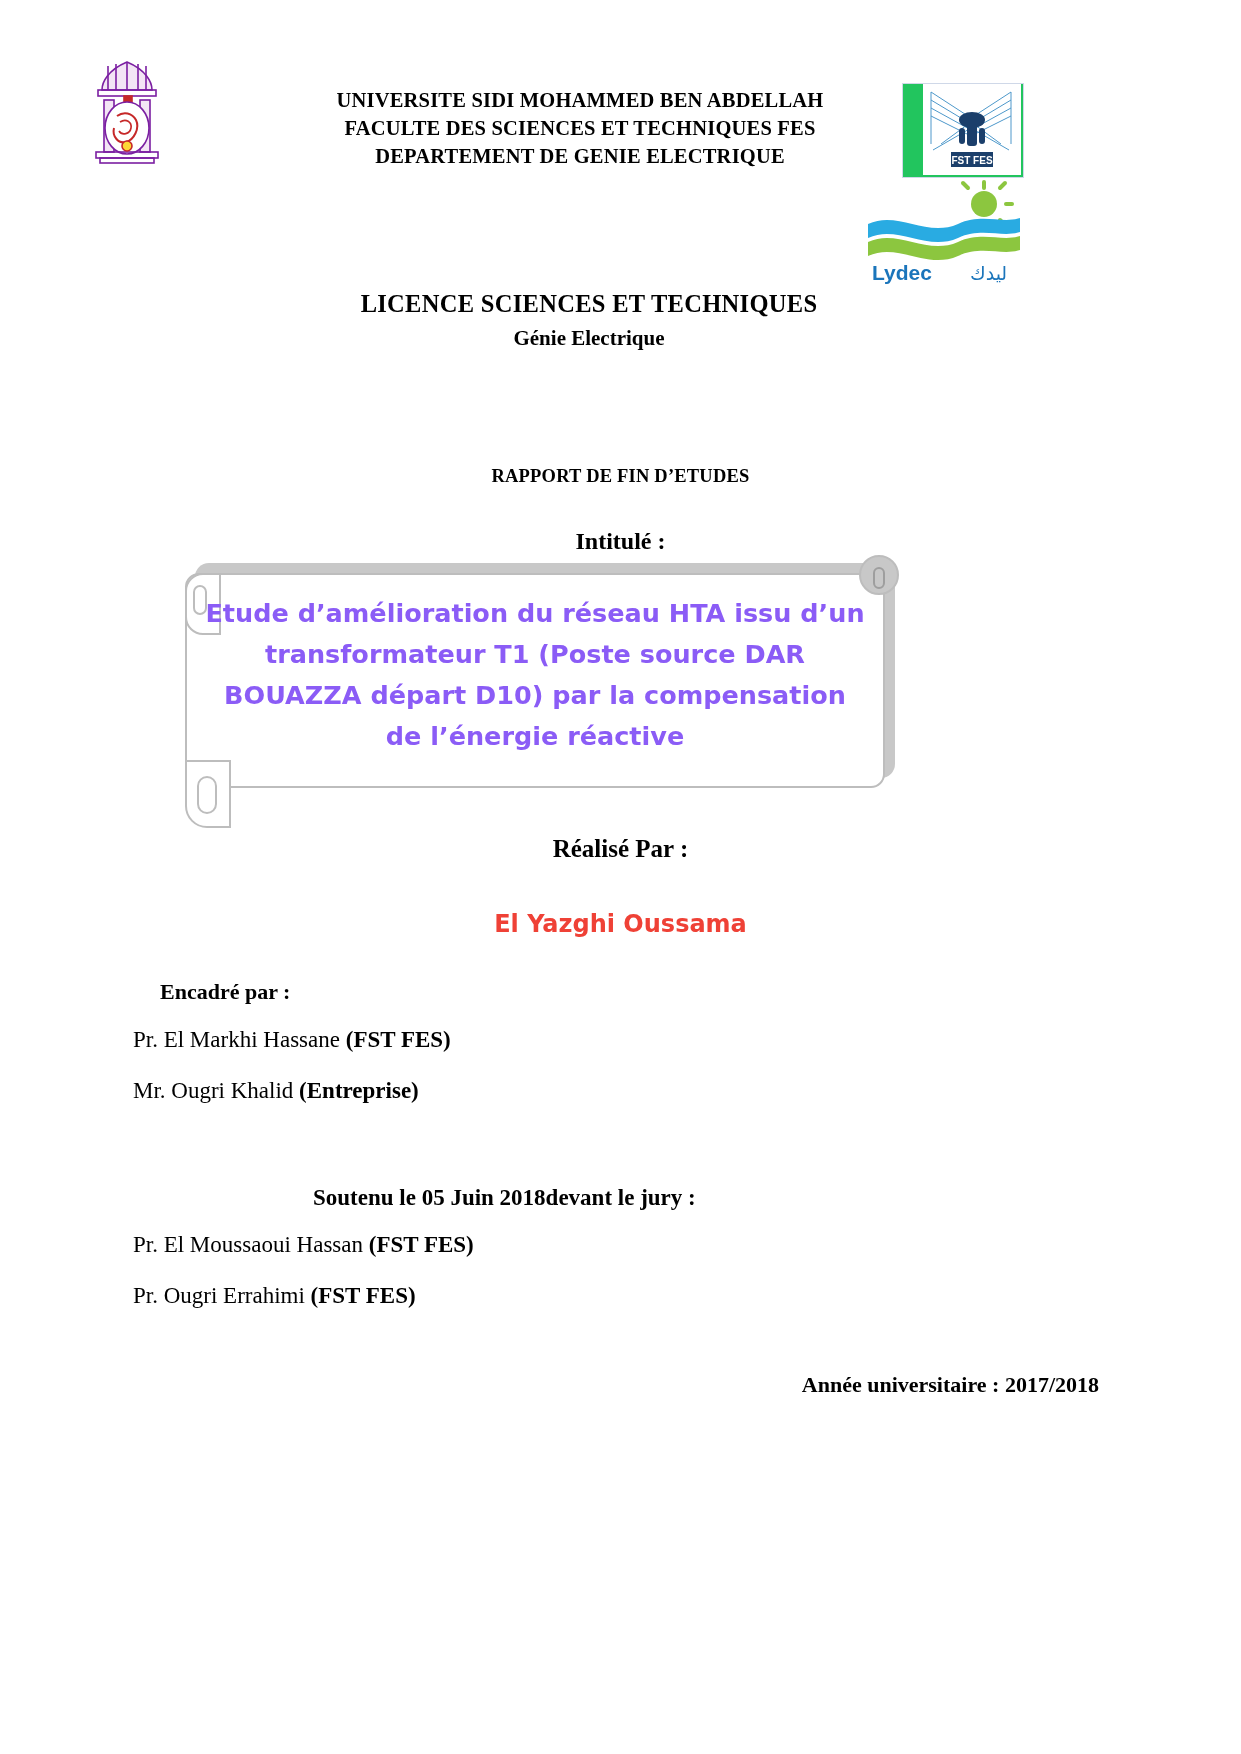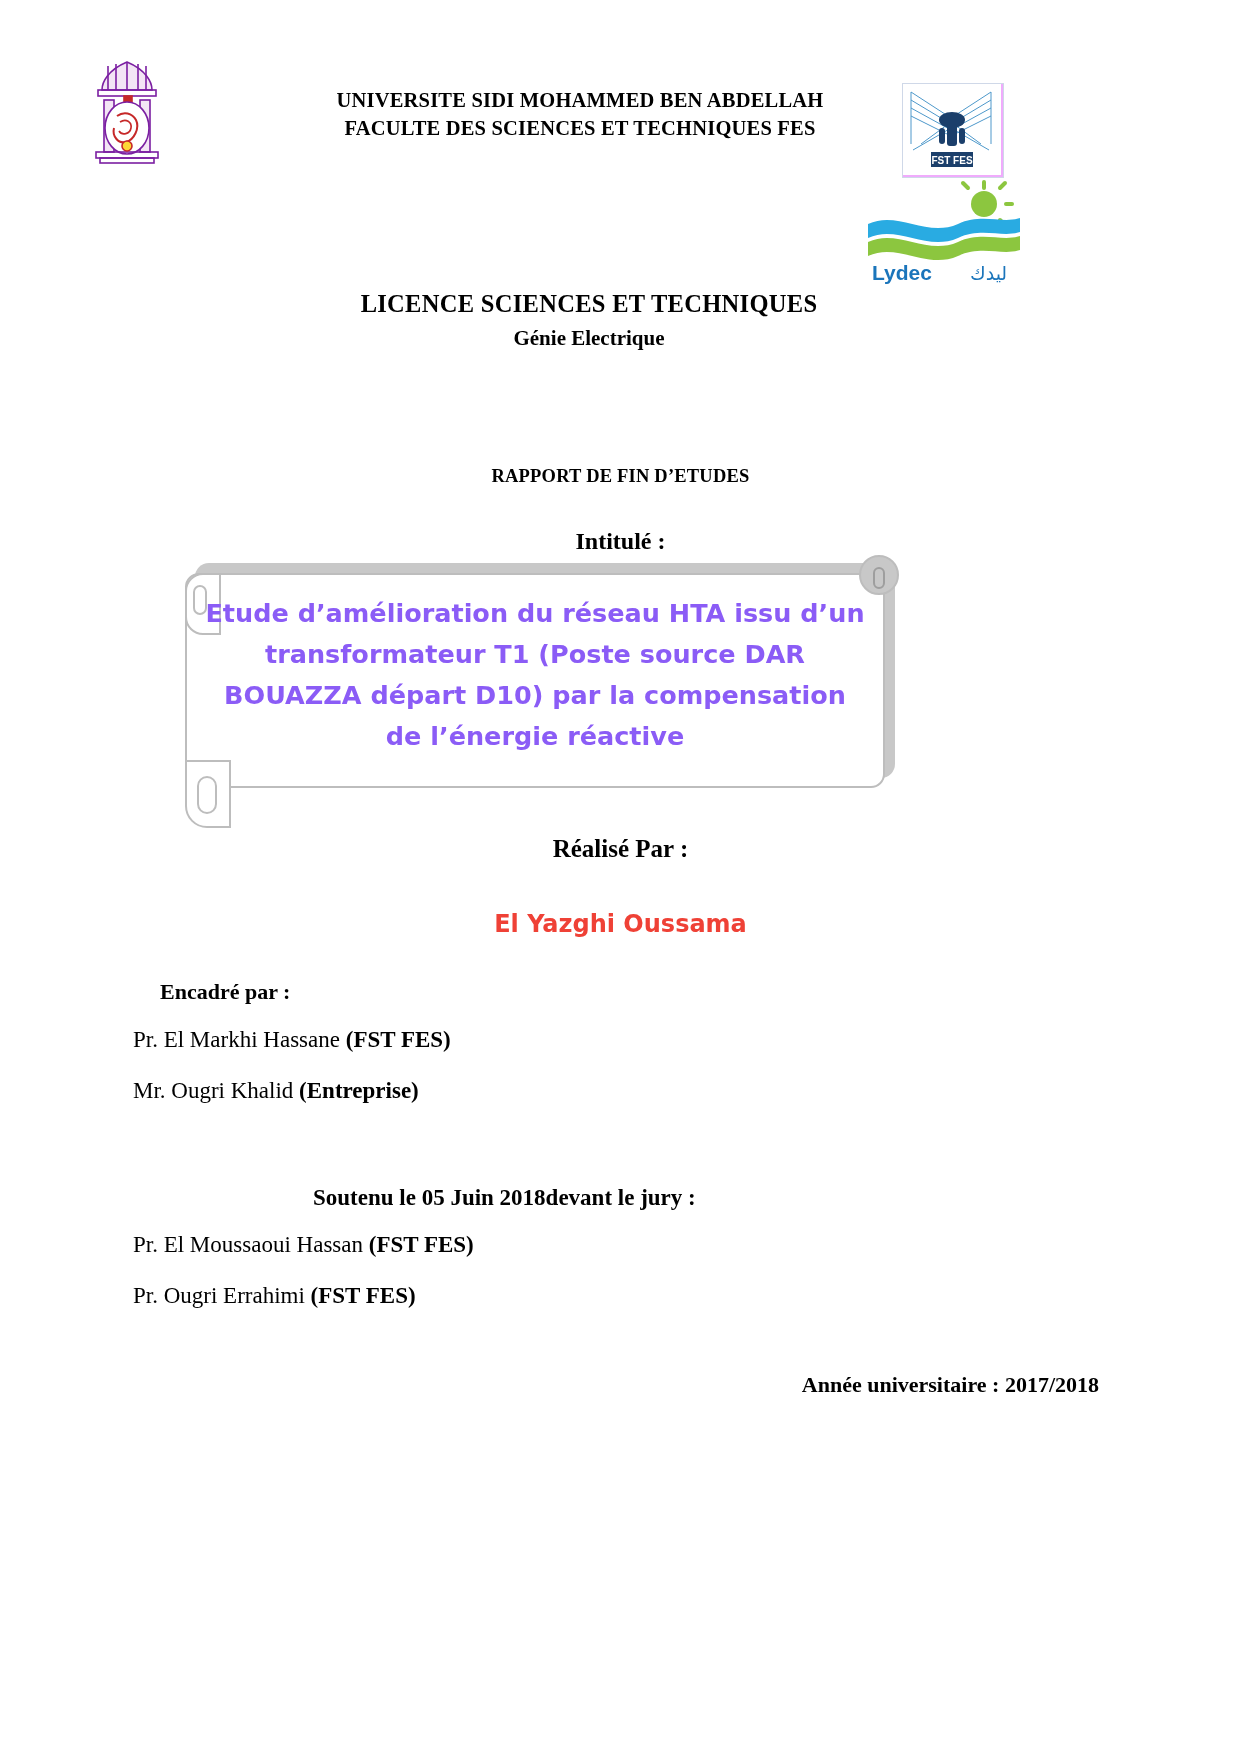--- a/index.html
+++ b/index.html
@@ -42,21 +42,22 @@
     line-height: 28px;
     letter-spacing: 0.2px;
   }
   .fst-logo {
     position: absolute;
     left: 902px;
     top: 35px;
     width: 100px;
     height: 93px;
     border: 1px solid #cfd8e8;
-    background: #f0abfc;
+    background: #22c55e;
+    padding-left: 20px;
   }
 
   .lydec-logo {
     position: absolute;
     left: 862px;
     top: 180px;
     width: 170px;
     height: 110px;
   }
 
@@ -302,20 +303,21 @@
         <rect x="34" y="96" width="62" height="6"></rect>
         <rect x="38" y="102" width="54" height="5"></rect>
         <circle cx="65" cy="90" r="5" fill="#fdd835" stroke="#c62828"></circle>
       </g>
     </svg>
   </div>
 
   <div class="header-titles">
     <div>UNIVERSITE SIDI MOHAMMED BEN ABDELLAH</div>
     <div>FACULTE DES SCIENCES ET TECHNIQUES FES</div>
+    <div>DEPARTEMENT DE GENIE ELECTRIQUE</div>
   </div>
 
   <div class="fst-logo">
     <svg width="98" height="91" viewBox="0 0 98 91">
       <rect x="0" y="0" width="98" height="91" fill="#ffffff"></rect>
       <g stroke="#2e86c1" stroke-width="1" fill="none" opacity="0.85">
         <path d="M8 8 L48 34 L88 8"></path>
         <path d="M8 16 L48 40 L88 16"></path>
         <path d="M8 24 L48 46 L88 24"></path>
         <path d="M8 32 L48 52 L88 32"></path>

